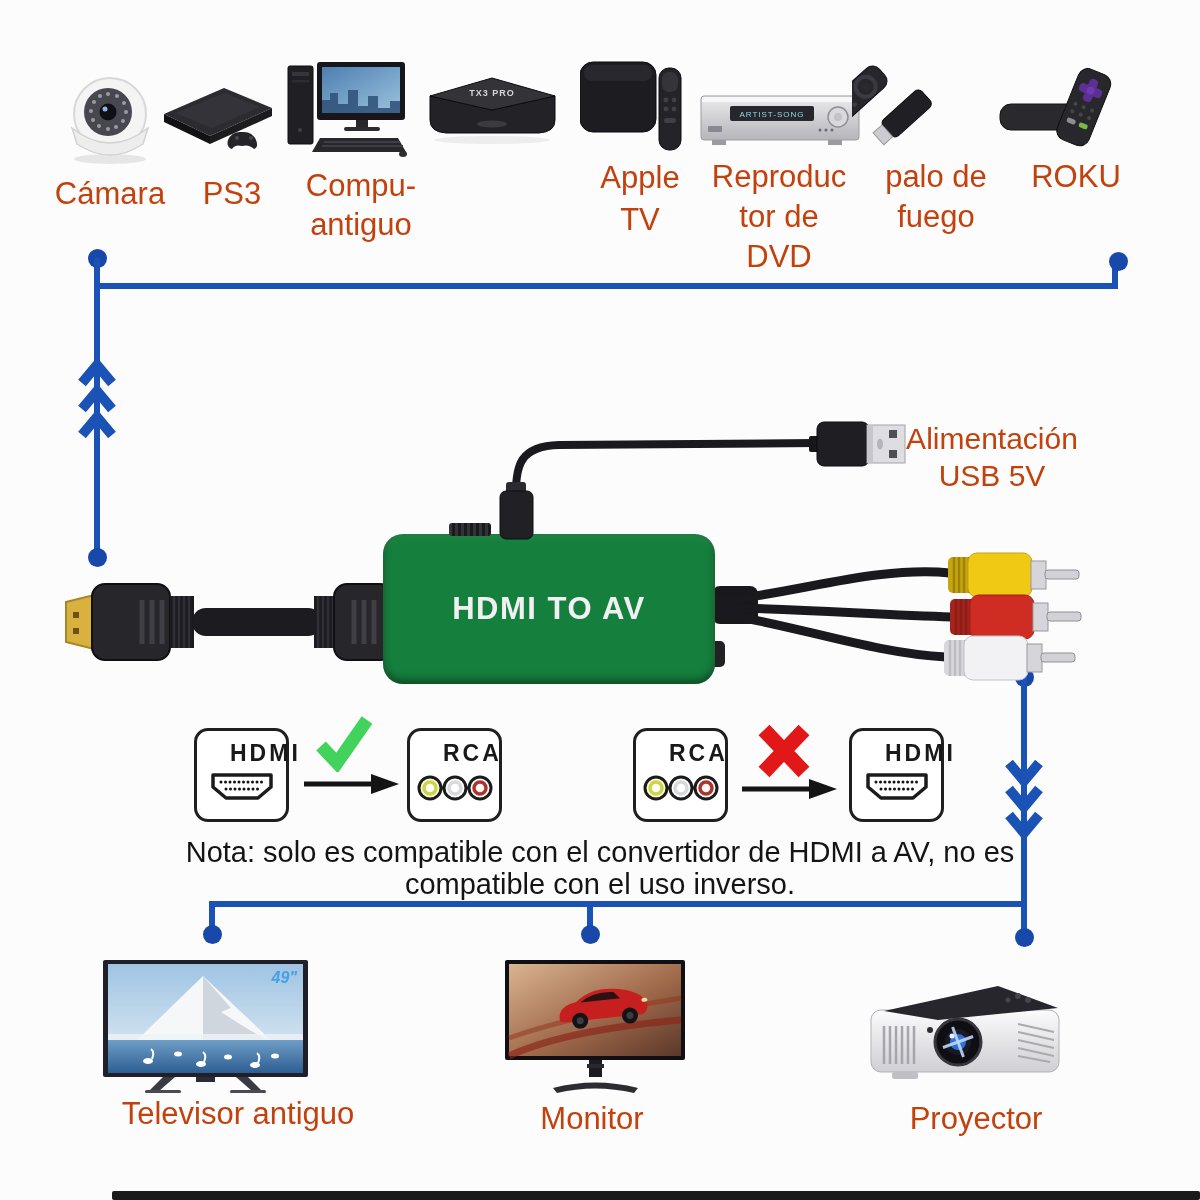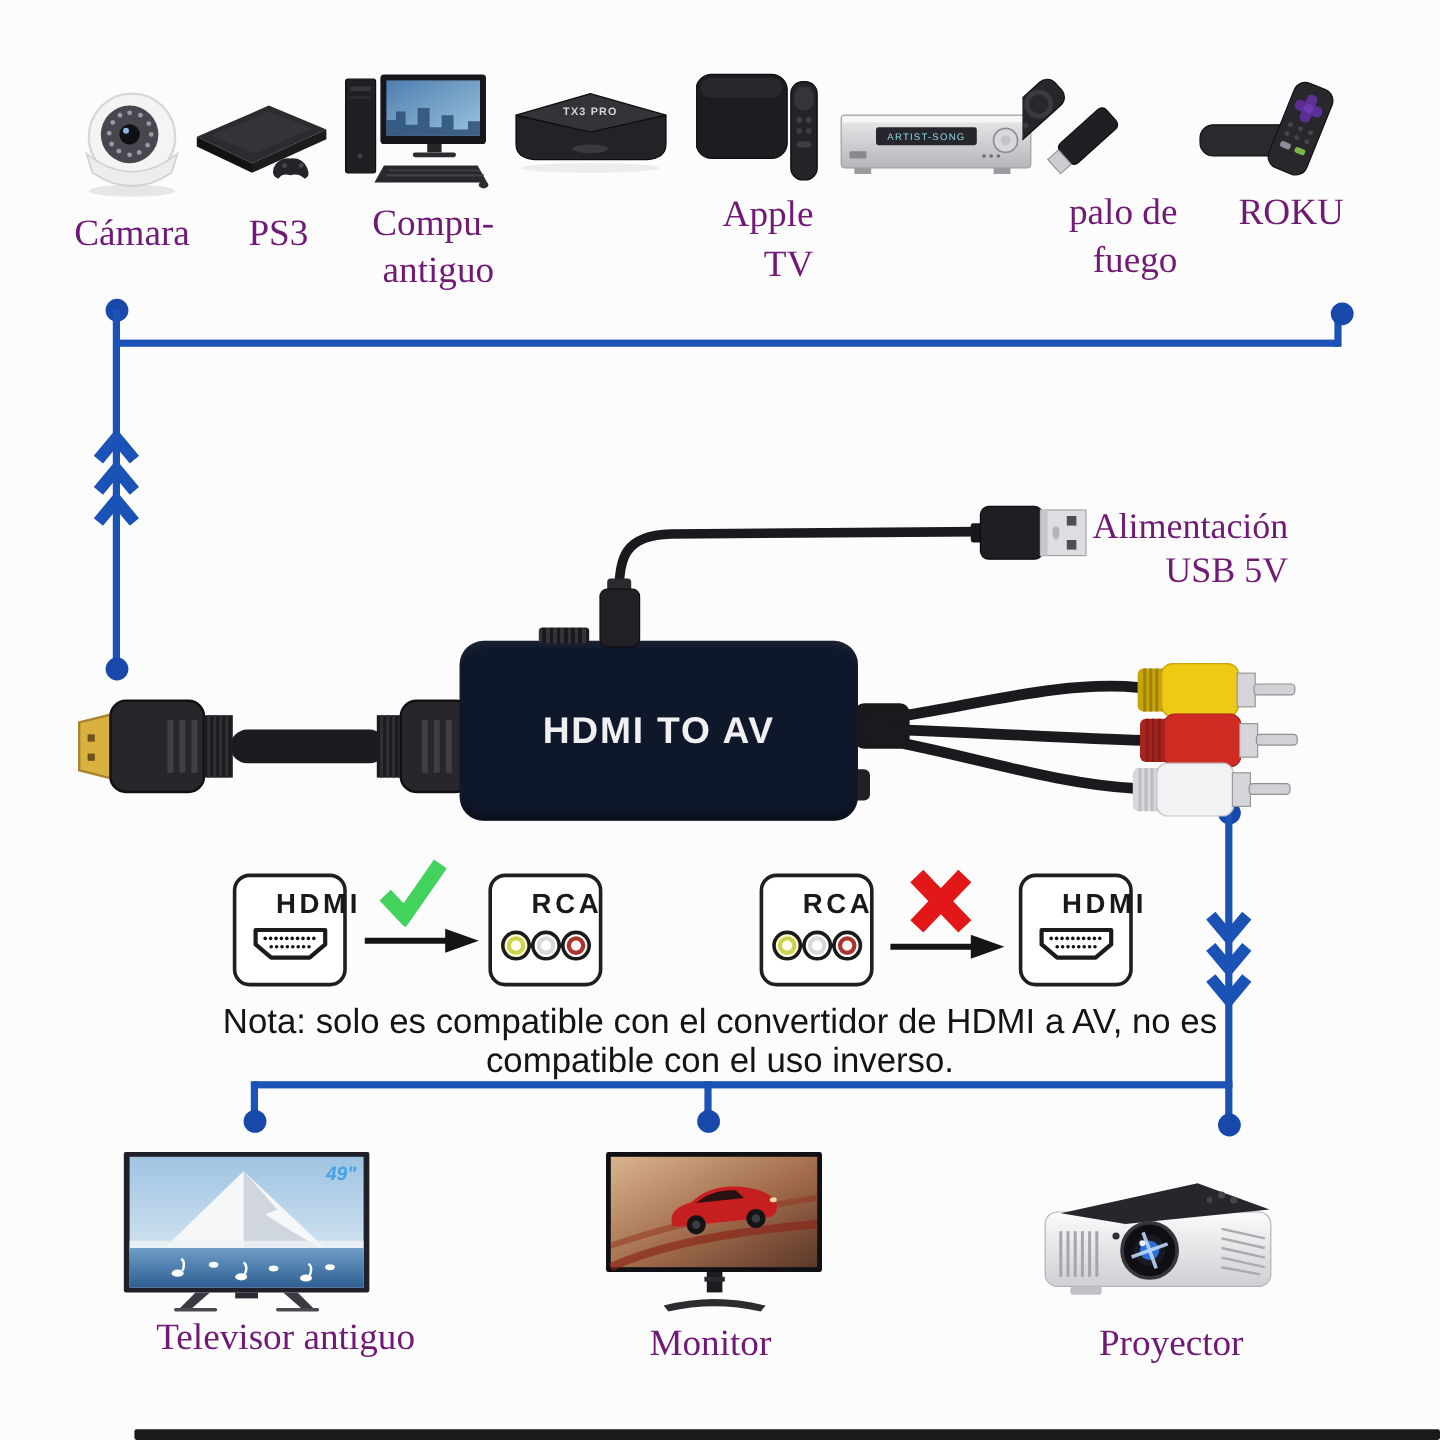--- a/index.html
+++ b/index.html
@@ -1,25 +1,25 @@
 <!DOCTYPE html>
 <html><head>
 <meta charset="utf-8">
 <style>
   html,body{margin:0;padding:0;background:#ffffff;}
   *{font-family:"Liberation Sans",sans-serif;box-sizing:border-box;}
   .canvas{position:relative;width:1200px;height:1200px;background:#fcfcfc;overflow:hidden;}
   .abs{position:absolute;}
   .blue-line{position:absolute;background:#1a52b5;}
   .dot{position:absolute;width:19px;height:19px;border-radius:50%;background:#1748aa;}
-  .lbl{position:absolute;transform:translateX(-50%);text-align:right;font-size:31px;line-height:40px;
-       color:#701a75;white-space:pre-line;font-family:Liberation Serif, serif;}
+  .lbl{position:absolute;transform:translateX(-50%);text-align:center;font-size:31px;line-height:40px;
+       color:#c2410c;white-space:pre-line;}
   .note{position:absolute;left:30px;width:1140px;text-align:center;font-size:29px;line-height:32px;
         color:#141414;white-space:pre-line;}
-  .conv{position:absolute;left:383px;top:534px;width:332px;height:150px;background:#0f172a;
+  .conv{position:absolute;left:383px;top:534px;width:332px;height:150px;background:#15803d;
         border-radius:20px;box-shadow:inset 0 3px 8px rgba(255,255,255,.07), inset 0 -4px 8px rgba(0,0,0,.45);}
   .conv span{position:absolute;left:50%;top:50%;transform:translate(-50%,-50%);color:#f0f0f2;
         font-weight:bold;font-size:31px;letter-spacing:1.5px;white-space:nowrap;}
   .conv-stub{position:absolute;left:712px;top:586px;width:46px;height:38px;background:#19191c;border-radius:8px;}
   .conv-tab{position:absolute;left:712px;top:641px;width:13px;height:26px;background:#222226;border-radius:0 5px 5px 0;}
   .conv-switch{position:absolute;left:449px;top:523px;width:42px;height:13px;border-radius:3px;
         background:repeating-linear-gradient(90deg,#33333a 0 3px,#1a1a1d 3px 6px);}
   .port-box{position:absolute;width:95px;height:94px;border:3.5px solid #1f1f1f;border-radius:14px;background:#fff;}
   .port-label{margin-top:9px;text-align:center;font-size:23px;font-weight:bold;letter-spacing:3px;color:#191919;margin-left:33px;}
   .port-box svg{display:block;margin:6px auto 0;}
@@ -196,20 +196,23 @@
       <rect x="2" y="53" width="9" height="5" rx="2" fill="#7ab648"></rect>
     </g>
   </svg>
 
   <div class="lbl" style="left:110px;top:174px;">Cámara</div>
   <div class="lbl" style="left:232px;top:174px;">PS3</div>
   <div class="lbl" style="left:361px;top:166px;line-height:39px;">Compu-
 antiguo</div>
   <div class="lbl" style="left:640px;top:157px;line-height:42px;">Apple
 TV</div>
+  <div class="lbl" style="left:779px;top:157px;">Reproduc
+tor de
+DVD</div>
   <div class="lbl" style="left:936px;top:157px;">palo de
 fuego</div>
   <div class="lbl" style="left:1076px;top:157px;">ROKU</div>
 
   <svg class="abs" style="left:58px;top:576px;" width="335" height="92" viewBox="0 0 335 92">
     <path d="M8,26 L36,19 L36,73 L8,66 Z" fill="#d9b13f" stroke="#a8842a" stroke-width="2"></path>
     <rect x="15" y="36" width="6" height="6" fill="#6b521a"></rect>
       <rect x="15" y="52" width="6" height="6" fill="#6b521a"></rect>
     <rect x="34" y="8" width="78" height="76" rx="13" fill="#27272b" stroke="#101013" stroke-width="2"></rect>
     <path d="M84,24 V68 M94,24 V68 M104,24 V68" stroke="#3f3f45" stroke-width="5"></path>

